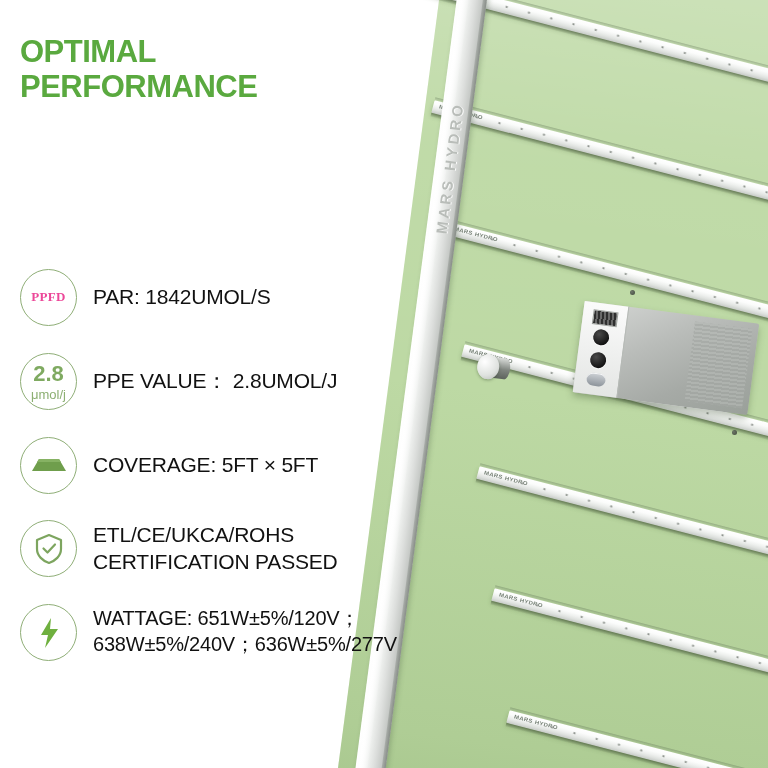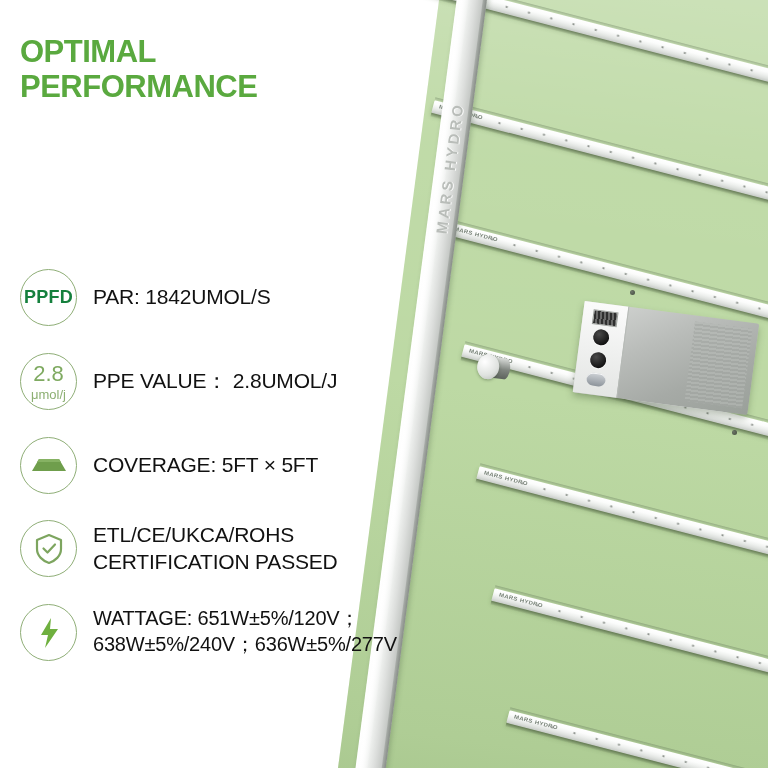--- a/index.html
+++ b/index.html
@@ -273,28 +273,29 @@
     margin-right: 16px;
     border-radius: 50%;
     border: 1.4px solid #8fae77;
     display: flex;
     flex-direction: column;
     align-items: center;
     justify-content: center;
     box-sizing: border-box;
   }
   .badge-ppfd {
-    font-size: 18px;
+    font-size: 13px;
     font-weight: bold;
-    color: #15803d;
+    color: #ec4899;
     letter-spacing: 0.3px;
+    font-family: Liberation Serif, serif;
   }
   .badge-num {
     font-size: 22px;
-    font-weight: normal;
+    font-weight: bold;
     color: #7faa61;
     line-height: 1;
     margin-top: 2px;
   }
   .badge-unit {
     font-size: 13px;
     color: #8caf72;
     line-height: 1;
     margin-top: 3px;
   }

